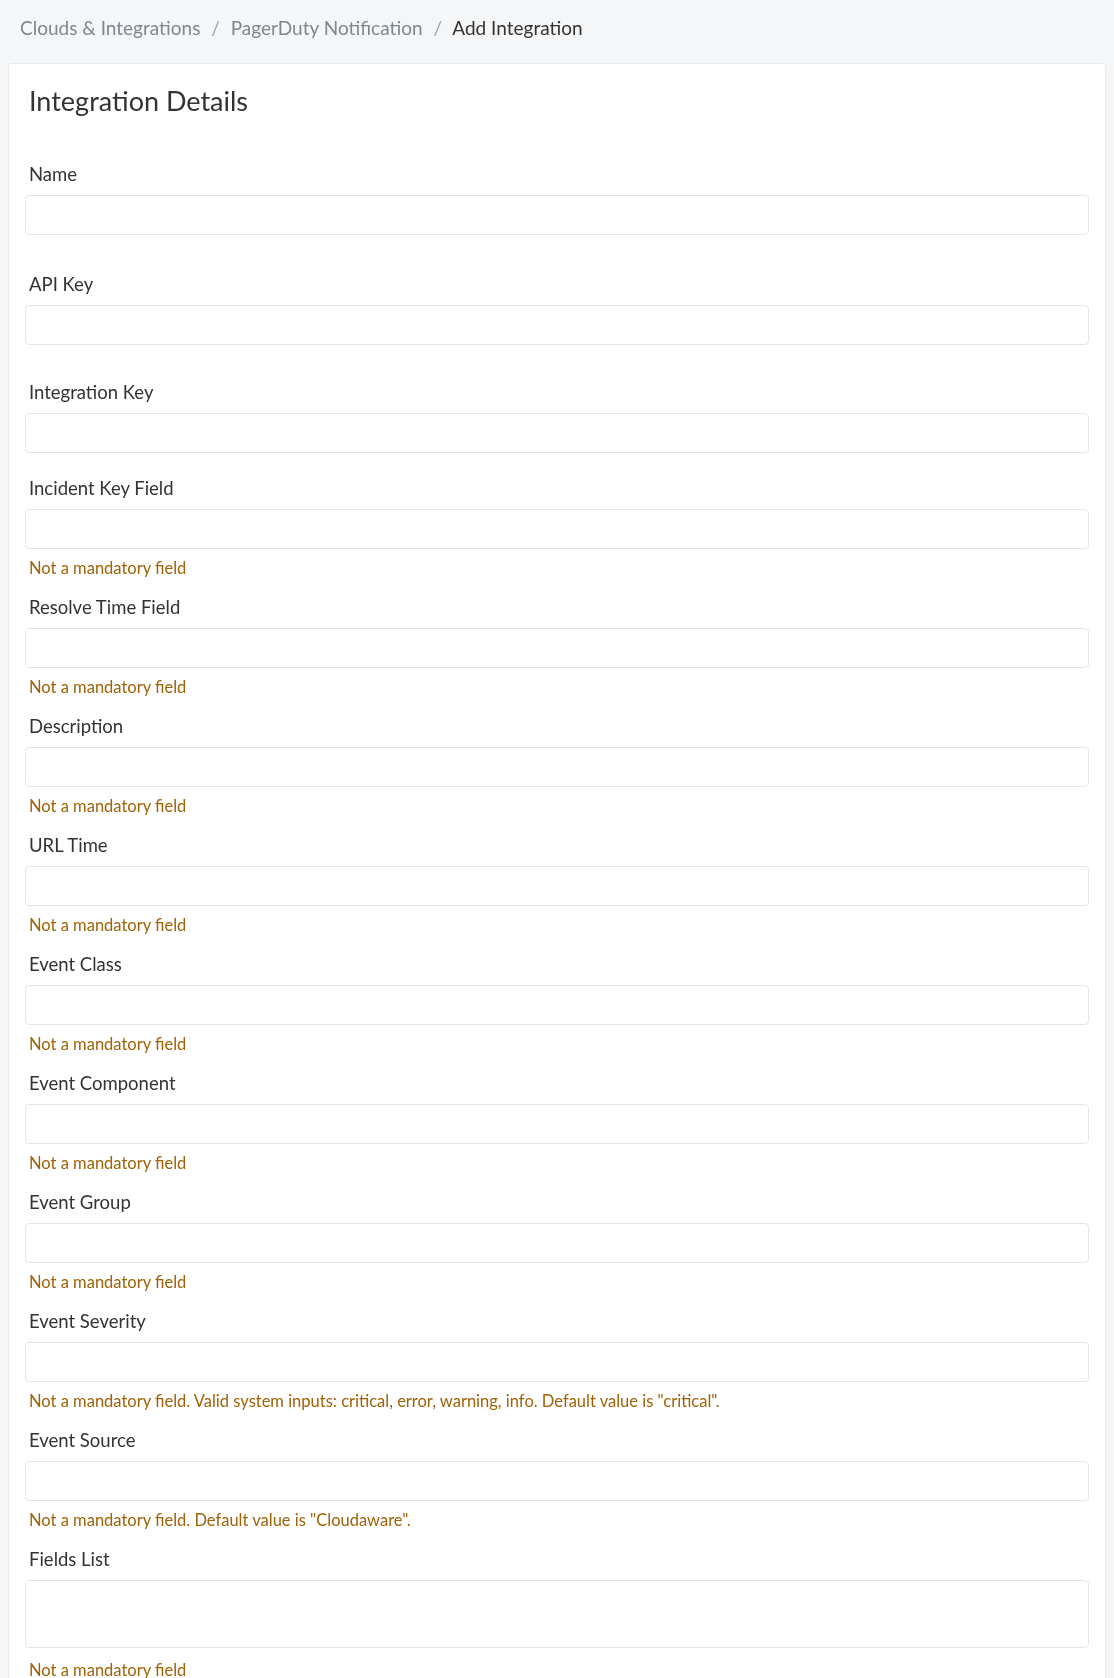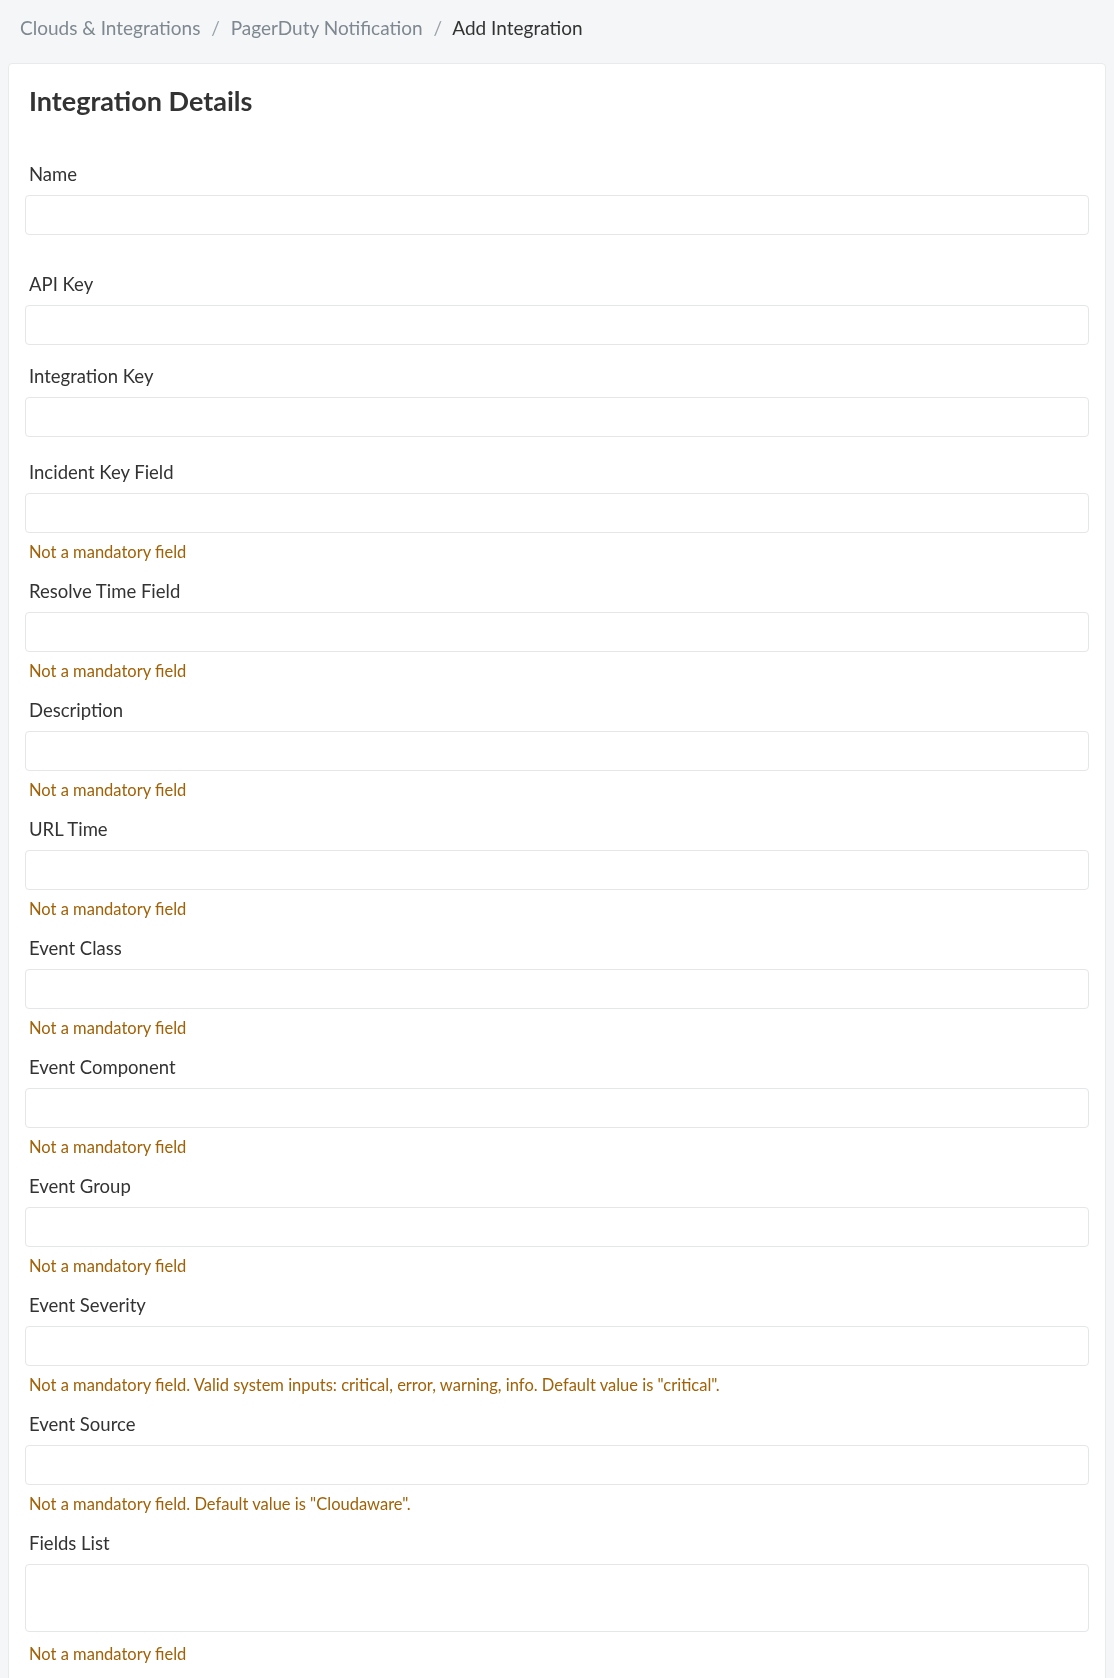--- a/index.html
+++ b/index.html
@@ -33,21 +33,21 @@
   }
   .card {
     background: #fff;
     border: 1px solid #e9eaec;
     border-radius: 4px;
     margin: 0 8px;
     padding: 20px 16px 22px 16px;
   }
   .card-title {
     font-size: 27px;
-    font-weight: 700;
+    font-weight: 400;
     color: #333;
     margin: 0 0 46px 4px;
   }
   .field {
     margin-bottom: 10px;
   }
   .field-label {
     font-size: 18.5px;
     color: #333;
     padding: 0 0 10px 4px;
@@ -86,21 +86,21 @@
   </div>
 
   <div class="card">
     <h1 class="card-title">Integration Details</h1>
 
     <div class="field" style="margin-bottom:38px;">
       <div class="field-label">Name</div>
       <input class="text-input" type="text" value="" style="">
     </div>
 
-    <div class="field" style="margin-bottom:20px;">
+    <div class="field" style="margin-bottom:36px;">
       <div class="field-label">API Key</div>
       <input class="text-input" type="text" value="" style="">
     </div>
 
     <div class="field" style="margin-bottom:24px;">
       <div class="field-label">Integration Key</div>
       <input class="text-input" type="text" value="" style="">
     </div>
 
     <div class="field">

